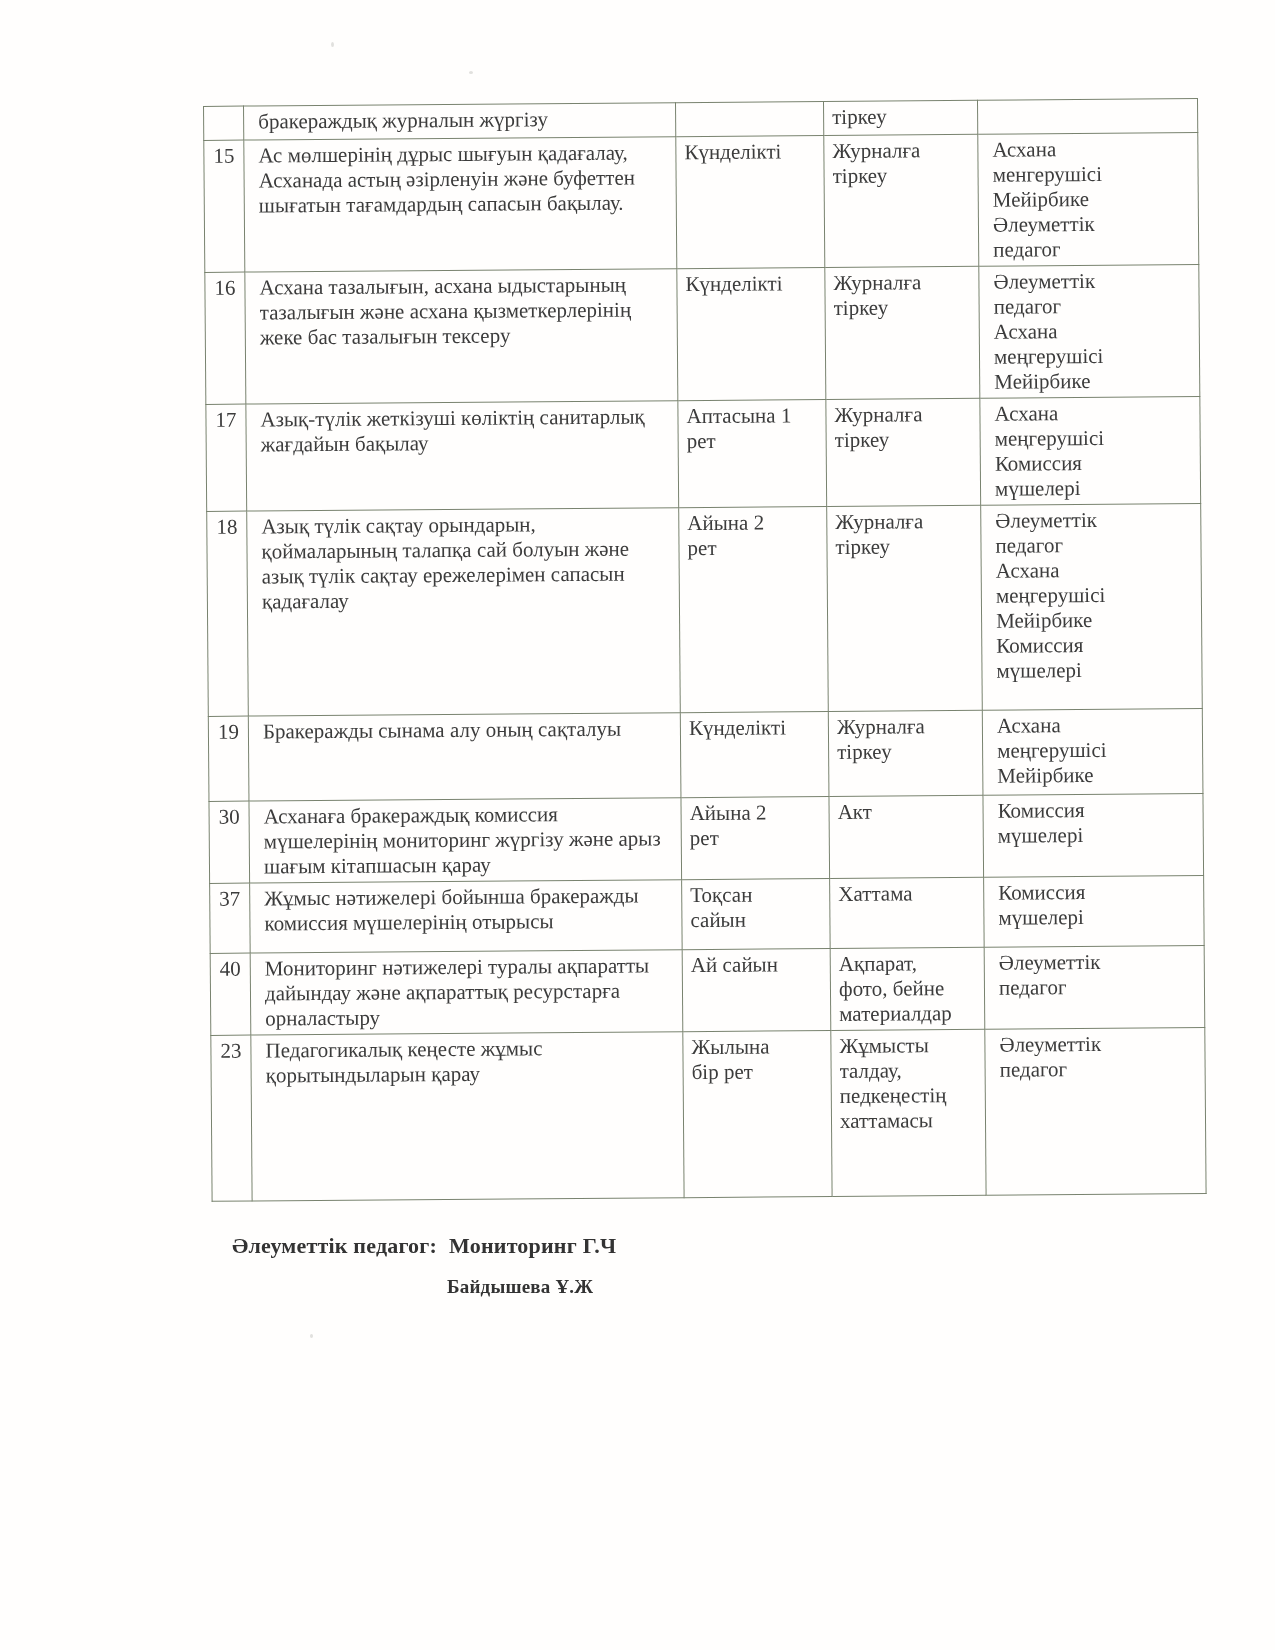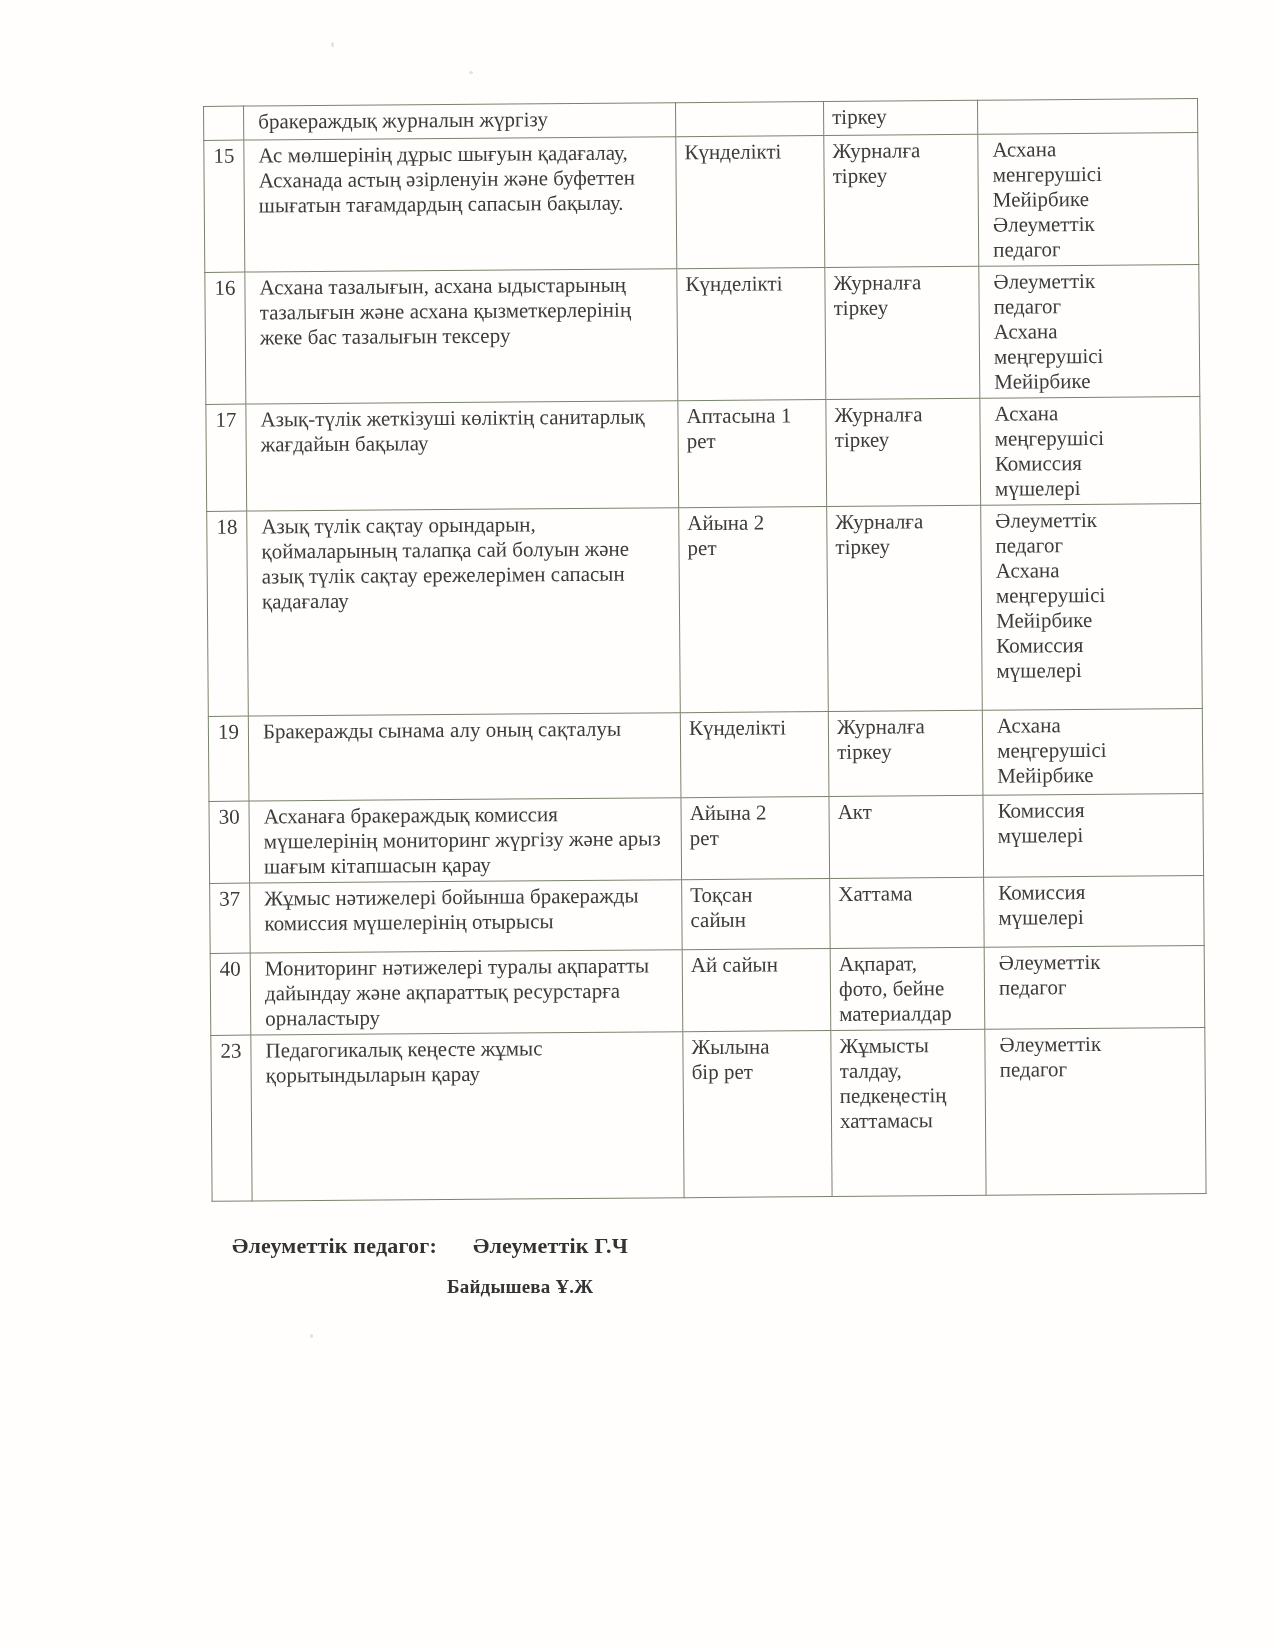--- a/index.html
+++ b/index.html
@@ -30,21 +30,21 @@
   .signature{
     position:absolute;left:232px;top:1233px;
     font-size:22px;font-weight:700;color:#333;
     letter-spacing:0.2px;
   }
   .sig-row2{
     position:absolute;left:447px;top:1276px;
     font-size:19px;font-weight:700;color:#333;
     letter-spacing:0.2px;
   }
-  .sig-label{margin-right:36px;}
+  .sig-label{margin-right:12px;}
   .speck{position:absolute;background:#c9c9c4;border-radius:50%;opacity:.55;}
 </style>
 </head>
 <body>
 
 <div class="sheet">
 
   <table class="scan-table">
     <colgroup>
       <col style="width:40px">
@@ -159,21 +159,21 @@
 талдау,
 педкеңестің
 хаттамасы</td>
           <td class="col-responsible">Әлеуметтік
 педагог</td>
         </tr>
       </tbody>
   </table>
 
   <div class="signature">
-    <span class="sig-label">Әлеуметтік педагог:</span><span>Әлеуметтік Г.Ч</span>
+    <span class="sig-label">Әлеуметтік педагог:</span><span>Мониторинг Г.Ч</span>
   </div>
   <div class="sig-row2">
     <span>Байдышева Ұ.Ж</span>
   </div>
 
   <div class="speck" style="left:331px;top:42px;width:3px;height:5px;"></div>
   <div class="speck" style="left:469px;top:71px;width:4px;height:3px;"></div>
   <div class="speck" style="left:310px;top:1334px;width:3px;height:4px;"></div>
 </div>
 

